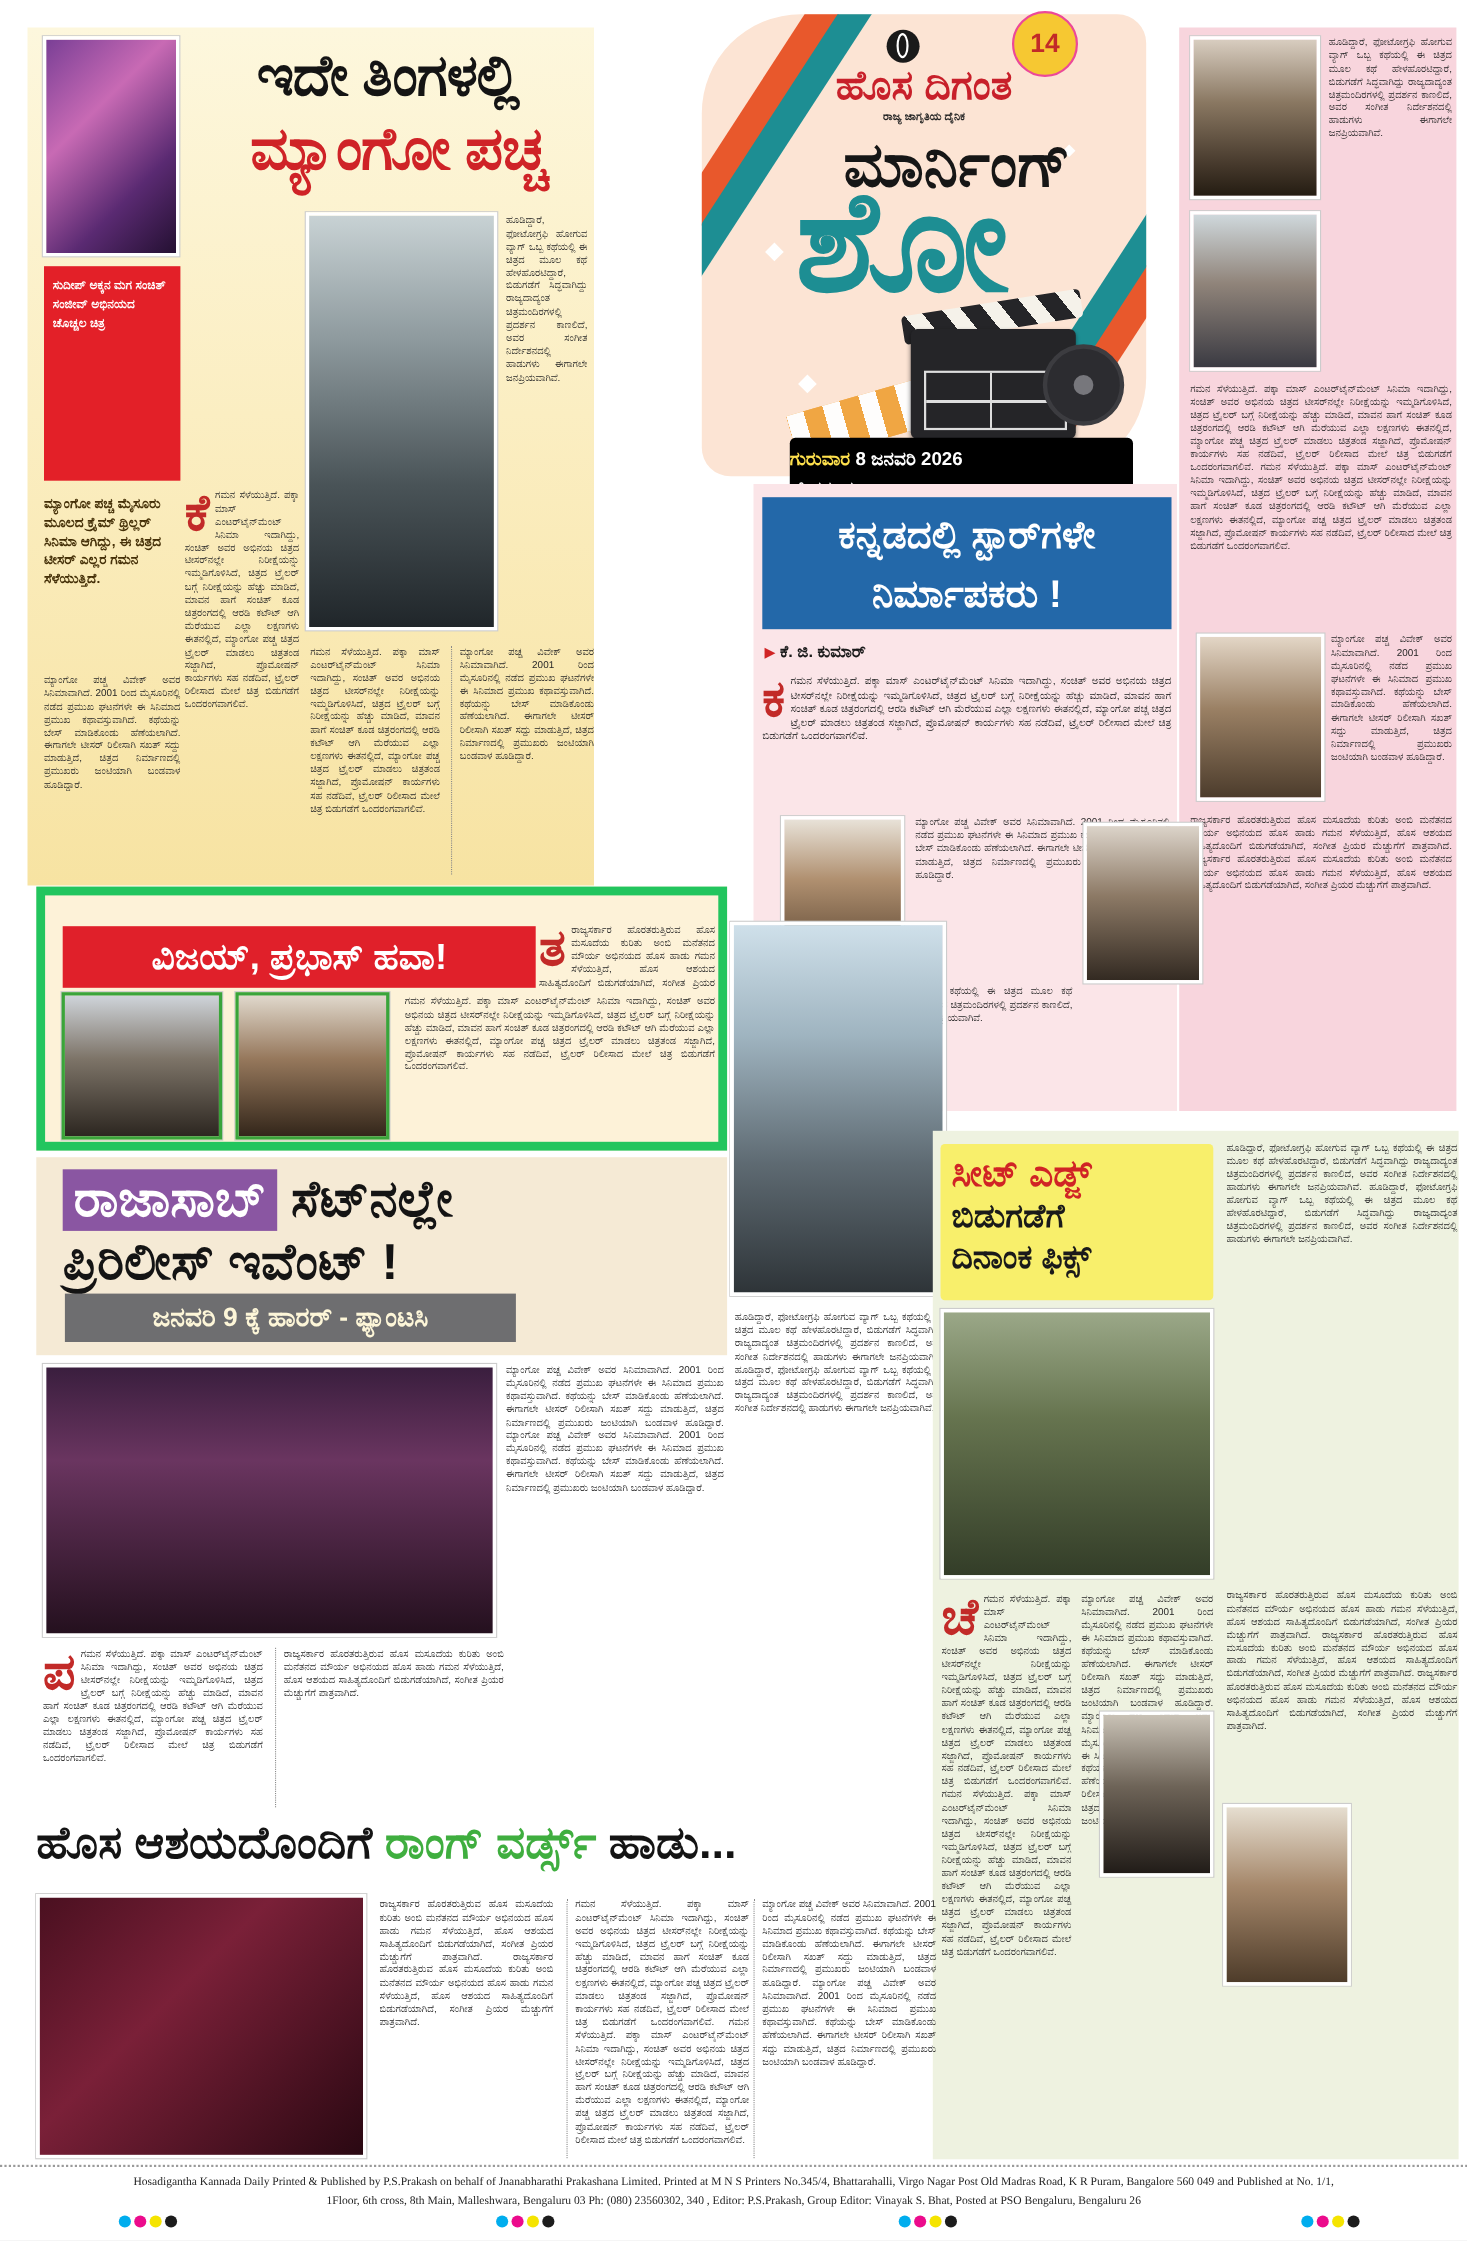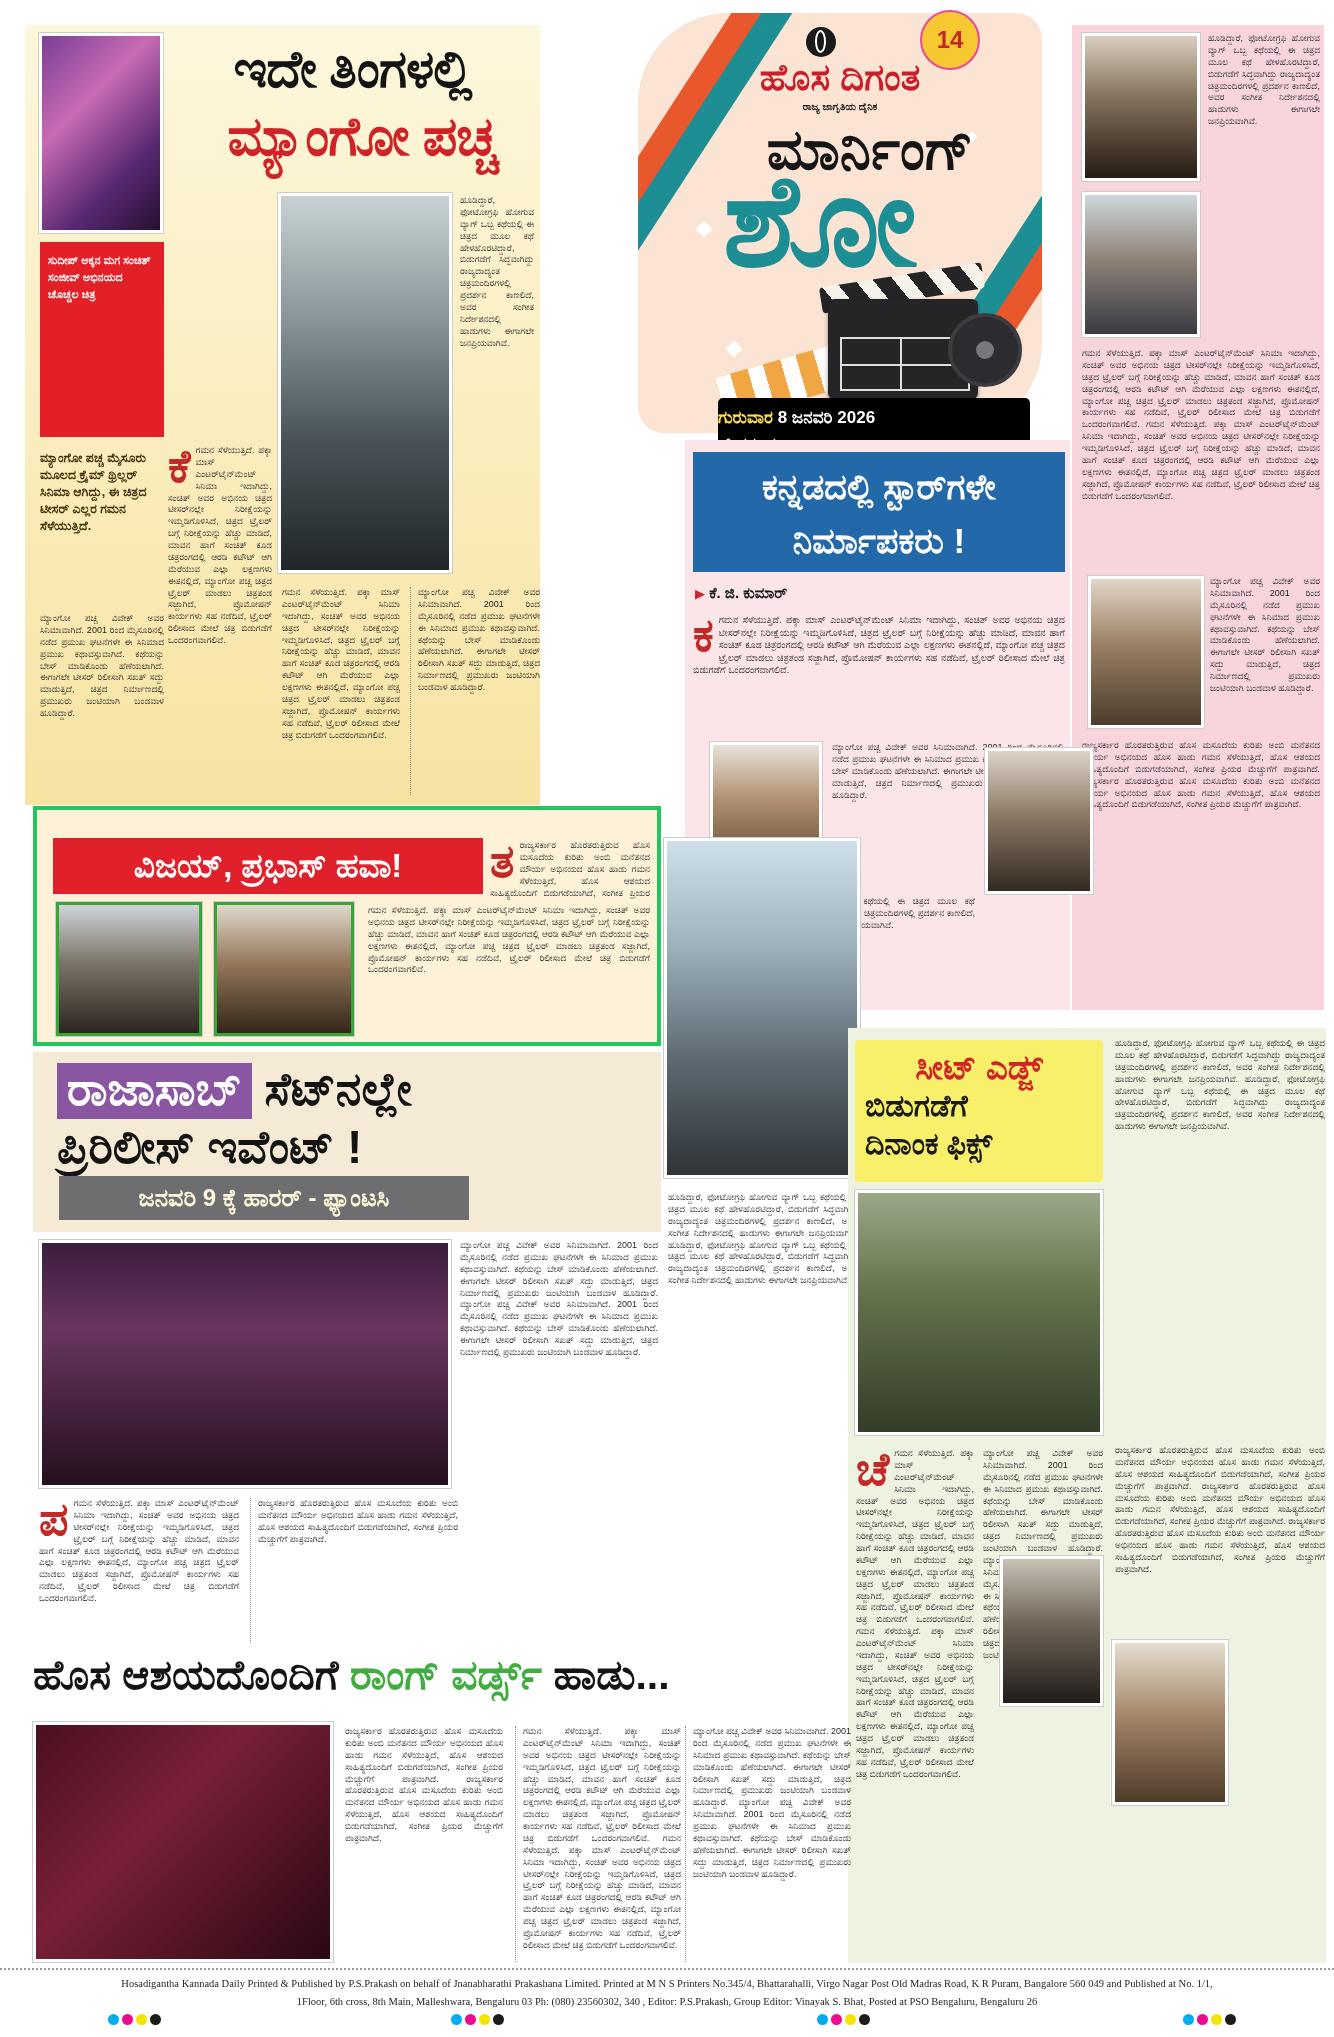--- a/index.html
+++ b/index.html
@@ -57,39 +57,39 @@
   #photo-actor3{left:1088px;top:576px;width:116px;height:152px;background:linear-gradient(180deg,#e3d6c6 0%,#9a8064 45%,#4c3categ 100%);}
   
   #prod-panel{left:685px;top:440px;width:385px;height:570px;background:#fbe5e8;}
   #prod-blue{left:693px;top:452px;width:372px;height:120px;background:#2368a9;color:#ffffff;text-align:center;
     font-weight:bold;font-size:35px;line-height:1.55;padding-top:8px;box-sizing:border-box;}
   #prod-byline{left:695px;top:584px;font-size:15px;font-weight:bold;color:#1a1a1a;}
   #prod-byline .tri{color:#d02425;font-size:13px;}
   #photo-prod1{left:710px;top:742px;width:112px;height:142px;background:linear-gradient(180deg,#e8e2d8 0%,#b09070 40%,#503c2a 100%);}
   #photo-prod2{left:985px;top:748px;width:108px;height:146px;background:linear-gradient(180deg,#dcd4ca 0%,#8d7a66 45%,#332a22 100%);}
   
-  #vp-box{left:33px;top:806px;width:628px;height:240px;background:#fdf2d8;border:4px solid #22c55e;box-sizing:border-box;}
+  #vp-box{left:33px;top:806px;width:628px;height:240px;background:#fdf2d8;border:8px solid #22c55e;box-sizing:border-box;}
   #vp-head{position:absolute;left:16px;top:28px;width:430px;height:56px;background:#e0202a;color:#ffffff;
     font-weight:bold;font-size:33px;text-align:center;line-height:56px;}
   #photo-prabhas{left:56px;top:902px;width:146px;height:134px;border:3px solid #3aa43a;background:linear-gradient(180deg,#cfd4da 0%,#7d7468 45%,#2c2620 100%);}
   #photo-vijay{left:214px;top:902px;width:140px;height:134px;border:3px solid #3aa43a;background:linear-gradient(180deg,#e0d8cc 0%,#96785c 45%,#33261a 100%);}
   
   #photo-ntr{left:664px;top:838px;width:196px;height:340px;background:linear-gradient(180deg,#cfe0ea 0%,#9fb4c0 30%,#5e6a72 65%,#2e3438 100%);}
   
   #raj-cream{left:33px;top:1052px;width:628px;height:180px;background:#f5ead5;}
   #raj-hl1{position:absolute;left:24px;top:10px;font-size:46px;font-weight:bold;color:#141414;}
   #raj-hl1 .chip{background:#8a56a2;color:#ffffff;padding:0 10px 4px 10px;}
   #raj-hl2{position:absolute;left:24px;top:68px;font-size:46px;font-weight:bold;color:#141414;}
   #raj-grey{position:absolute;left:26px;top:124px;width:410px;height:44px;background:#6e6e70;color:#fdf6d8;
     font-weight:bold;font-size:24px;text-align:center;line-height:44px;}
   #photo-rajev{left:39px;top:1240px;width:412px;height:248px;background:linear-gradient(180deg,#3a1e3e 0%,#6a3560 35%,#24101e 100%);}
   
   #seat-panel{left:848px;top:1028px;width:478px;height:935px;background:#eef2e0;}
   #seat-yellow{left:855px;top:1040px;width:248px;height:142px;background:#f8ef6b;border-radius:4px;padding:8px 10px;box-sizing:border-box;}
-  #seat-yellow .l1{font-size:34px;font-weight:bold;color:#d02425;line-height:1.15;text-align:center;}
+  #seat-yellow .l1{font-size:34px;font-weight:bold;color:#d02425;line-height:1.15;}
   #seat-yellow .l2{font-size:30px;font-weight:bold;color:#1a1a1a;line-height:1.25;}
   #photo-still{left:855px;top:1190px;width:248px;height:245px;background:linear-gradient(180deg,#9ba888 0%,#66744f 40%,#333d28 100%);}
   #photo-capman{left:1000px;top:1556px;width:103px;height:150px;background:linear-gradient(180deg,#c9c2b6 0%,#6e6458 45%,#211c18 100%);}
   #photo-man2{left:1112px;top:1640px;width:116px;height:165px;background:linear-gradient(180deg,#e6ded0 0%,#a5876a 45%,#4e3categ 100%);}
   
   #ww-hl{left:33px;top:1652px;width:812px;font-size:41px;font-weight:bold;color:#141414;}
   #ww-hl .grn{color:#3fae3f;}
   #photo-ww{left:33px;top:1722px;width:300px;height:240px;background:linear-gradient(135deg,#4a1020 0%,#7a2038 40%,#2a0812 100%);}
   
   #foot-rule{left:0;top:1968px;width:1334px;border-top:2px dotted #9a9a9a;}

